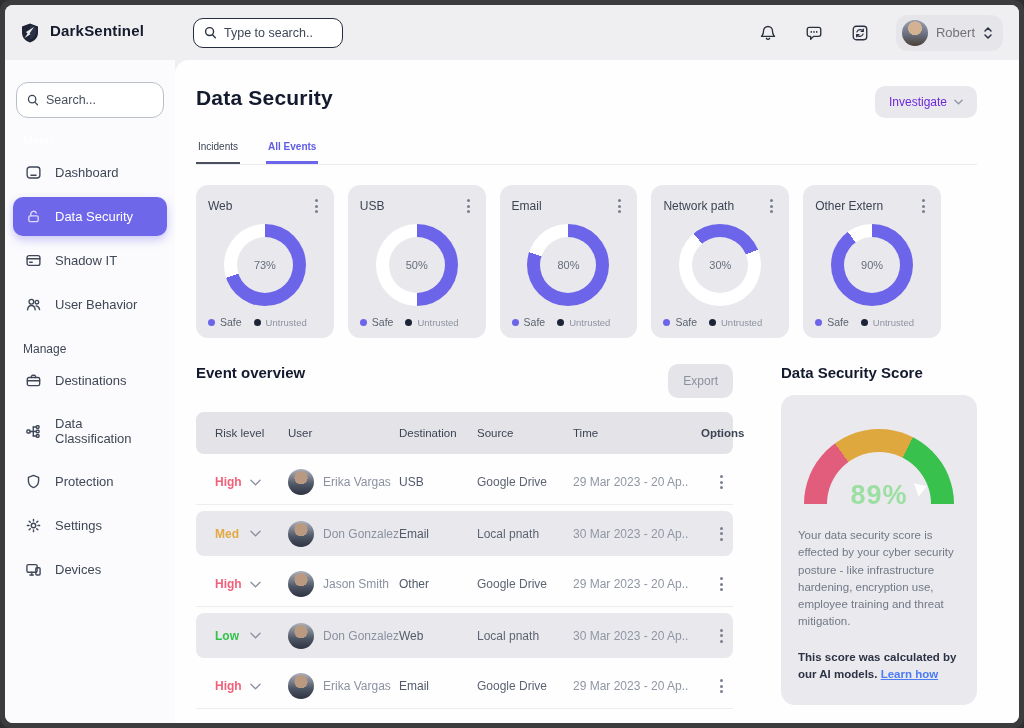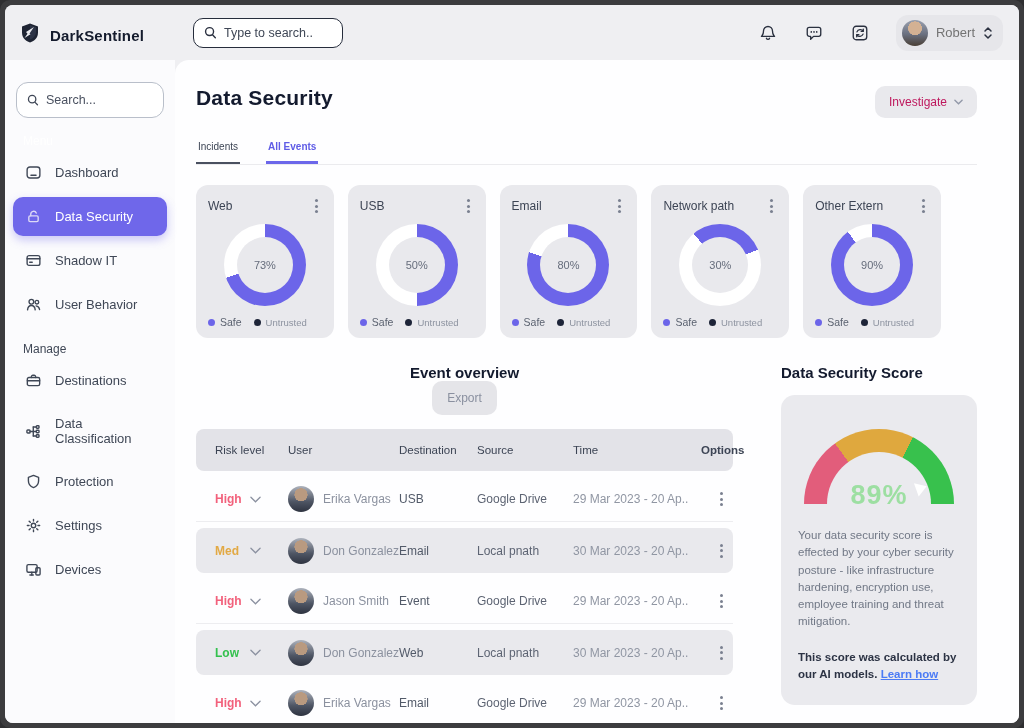--- a/index.html
+++ b/index.html
@@ -6,21 +6,21 @@
   html,body { width:1024px; height:728px; }
   body { font-family: "Liberation Sans", sans-serif; background:#2e2e30; }
 
   .frame { width:1024px; height:728px; background:#3c3c3e; padding:5px; border-radius:10px; }
   .app { width:100%; height:100%; border-radius:8px; overflow:hidden; background:#efeff2;
          display:grid; grid-template-rows:55px 1fr; grid-template-columns:170px 1fr;
          grid-template-areas:"topbar topbar" "sidebar main"; }
 
   
   .topbar { grid-area:topbar; display:flex; align-items:center; padding:0 16px 0 14px; background:#efeff2; }
-  .logo { display:flex; align-items:flex-end; gap:9px; width:160px; }
+  .logo { display:flex; align-items:flex-start; gap:9px; width:160px; }
   .logo-text { font-size:15px; font-weight:700; color:#141b2d; letter-spacing:.2px; }
   .top-search { margin-left:14px; display:flex; align-items:center; gap:7px; background:#ffffff;
                 border:1.5px solid #262d3c; border-radius:10px; height:30px; width:150px; padding:0 10px; }
   .top-search input { border:none; outline:none; width:100%; font-size:12.5px; color:#3f4756;
                       font-family:"Liberation Sans",sans-serif; background:transparent; }
   .top-search input::placeholder { color:#3f4756; }
   .topbar-right { margin-left:auto; display:flex; align-items:center; gap:26px; }
   .icon-btn { width:20px; height:20px; display:flex; align-items:center; justify-content:center; cursor:pointer; color:#2b3140; }
   .user-chip { display:flex; align-items:center; gap:8px; background:#e6e6ea; border-radius:12px;
                padding:5px 10px 5px 6px; cursor:pointer; }
@@ -44,21 +44,21 @@
               border-radius:10px; font-size:13px; color:#3f4756; cursor:pointer; }
   .nav-item .nicon { width:17px; height:17px; display:flex; align-items:center; justify-content:center; }
   .nav-item.active { background:#6f67ea; color:#ffffff; box-shadow:0 4px 10px rgba(111,103,234,.35); }
   .nav-item.active .nicon { color:#dcd9f6; }
 
   
   .main { grid-area:main; background:#fefeff; border-top-left-radius:14px; padding:26px 42px 0 21px; overflow:hidden; }
   .main-head { display:flex; align-items:flex-start; justify-content:space-between; }
   .page-title { font-size:21px; font-weight:800; color:#131a2e; letter-spacing:.2px; }
   .btn { border:none; cursor:pointer; font-family:"Liberation Sans",sans-serif; }
-  .investigate { display:flex; align-items:center; gap:7px; background:#e9e9ed; color:#be185d;
+  .investigate { display:flex; align-items:center; gap:7px; background:#e9e9ed; color:#6d28d9;
                  font-size:12px; padding:9px 14px; border-radius:10px; }
   .tabs { display:flex; gap:26px; margin-top:17px; border-bottom:1px solid #ebebee; }
   .tab { font-size:10px; padding:6px 2px 9px; cursor:pointer; }
   .tab.inactive { color:#3c4454; border-bottom:2px solid #4a5060; }
   .tab.active { color:#5f5ce6; font-weight:600; border-bottom:3px solid #6c67ea; }
 
   
   .cards { display:flex; gap:14px; margin:20px 36px 0 0; }
   .card { flex:1; background:#e9e9ed; border-radius:12px; padding:12px 12px 10px; }
   .card-head { display:flex; justify-content:space-between; align-items:center; }
@@ -72,21 +72,21 @@
                font-size:11px; color:#666d7c; z-index:2; }
   .legend { display:flex; align-items:center; gap:12px; }
   .legend .item { display:flex; align-items:center; gap:5px; }
   .dot { width:7px; height:7px; border-radius:50%; }
   .legend .lbl-safe { font-size:10.5px; color:#5b6270; }
   .legend .lbl-untrusted { font-size:9.5px; color:#8d93a0; }
 
   
   .columns { display:flex; gap:48px; margin-top:26px; }
   .events-col { flex:1; min-width:0; }
-  .events-head { display:flex; align-items:center; justify-content:space-between;flex-direction:column; }
+  .events-head { display:flex; justify-content:space-between; }
   .section-title { font-size:15px; font-weight:700; color:#131a2e; }
   .export { background:#e5e5e9; color:#8a90a0; font-size:12px; padding:10px 15px; border-radius:10px; }
   .thead { display:grid; grid-template-columns:52px 38px 1fr 78px 96px 128px 30px;
            align-items:center; background:#e3e3e8; border-radius:8px; height:42px; margin-top:14px;
            font-size:11.5px; color:#3c4454; padding:0 2px; }
   .thead .c1 { grid-column:1 / span 2; padding-left:17px; }
   .thead .last { padding-right:20px;font-weight:bold; }
   .trow { display:grid; grid-template-columns:52px 38px 1fr 78px 96px 128px 30px; align-items:center;
           height:45px; margin-top:6px; border-radius:8px; font-size:12px; padding:0 2px; }
   .trow.striped { background:#e9e9ed; }
@@ -504,21 +504,21 @@
                 <span class="risk" style="color: rgb(242, 97, 124);">High</span>
                 <span class="chev">
                   <svg width="11" height="7" viewBox="0 0 12 7" fill="none" stroke="currentColor" stroke-width="1.4" stroke-linecap="round">
                     <path d="M1 1l5 5 5-5"></path>
                   </svg>
                 </span>
                 <span class="ucell">
                   <span class="row-avatar"></span>
                   <span class="uname">Jason Smith</span>
                 </span>
-                <span class="dest">Event</span>
+                <span class="dest">Other</span>
                 <span class="src">Google Drive</span>
                 <span class="time">29 Mar 2023 - 20 Ap..</span>
                 <span class="opt">
                   <span class="kebab">
                     <i></i>
                     <i></i>
                     <i></i>
                   </span>
                 </span>
               </div>

